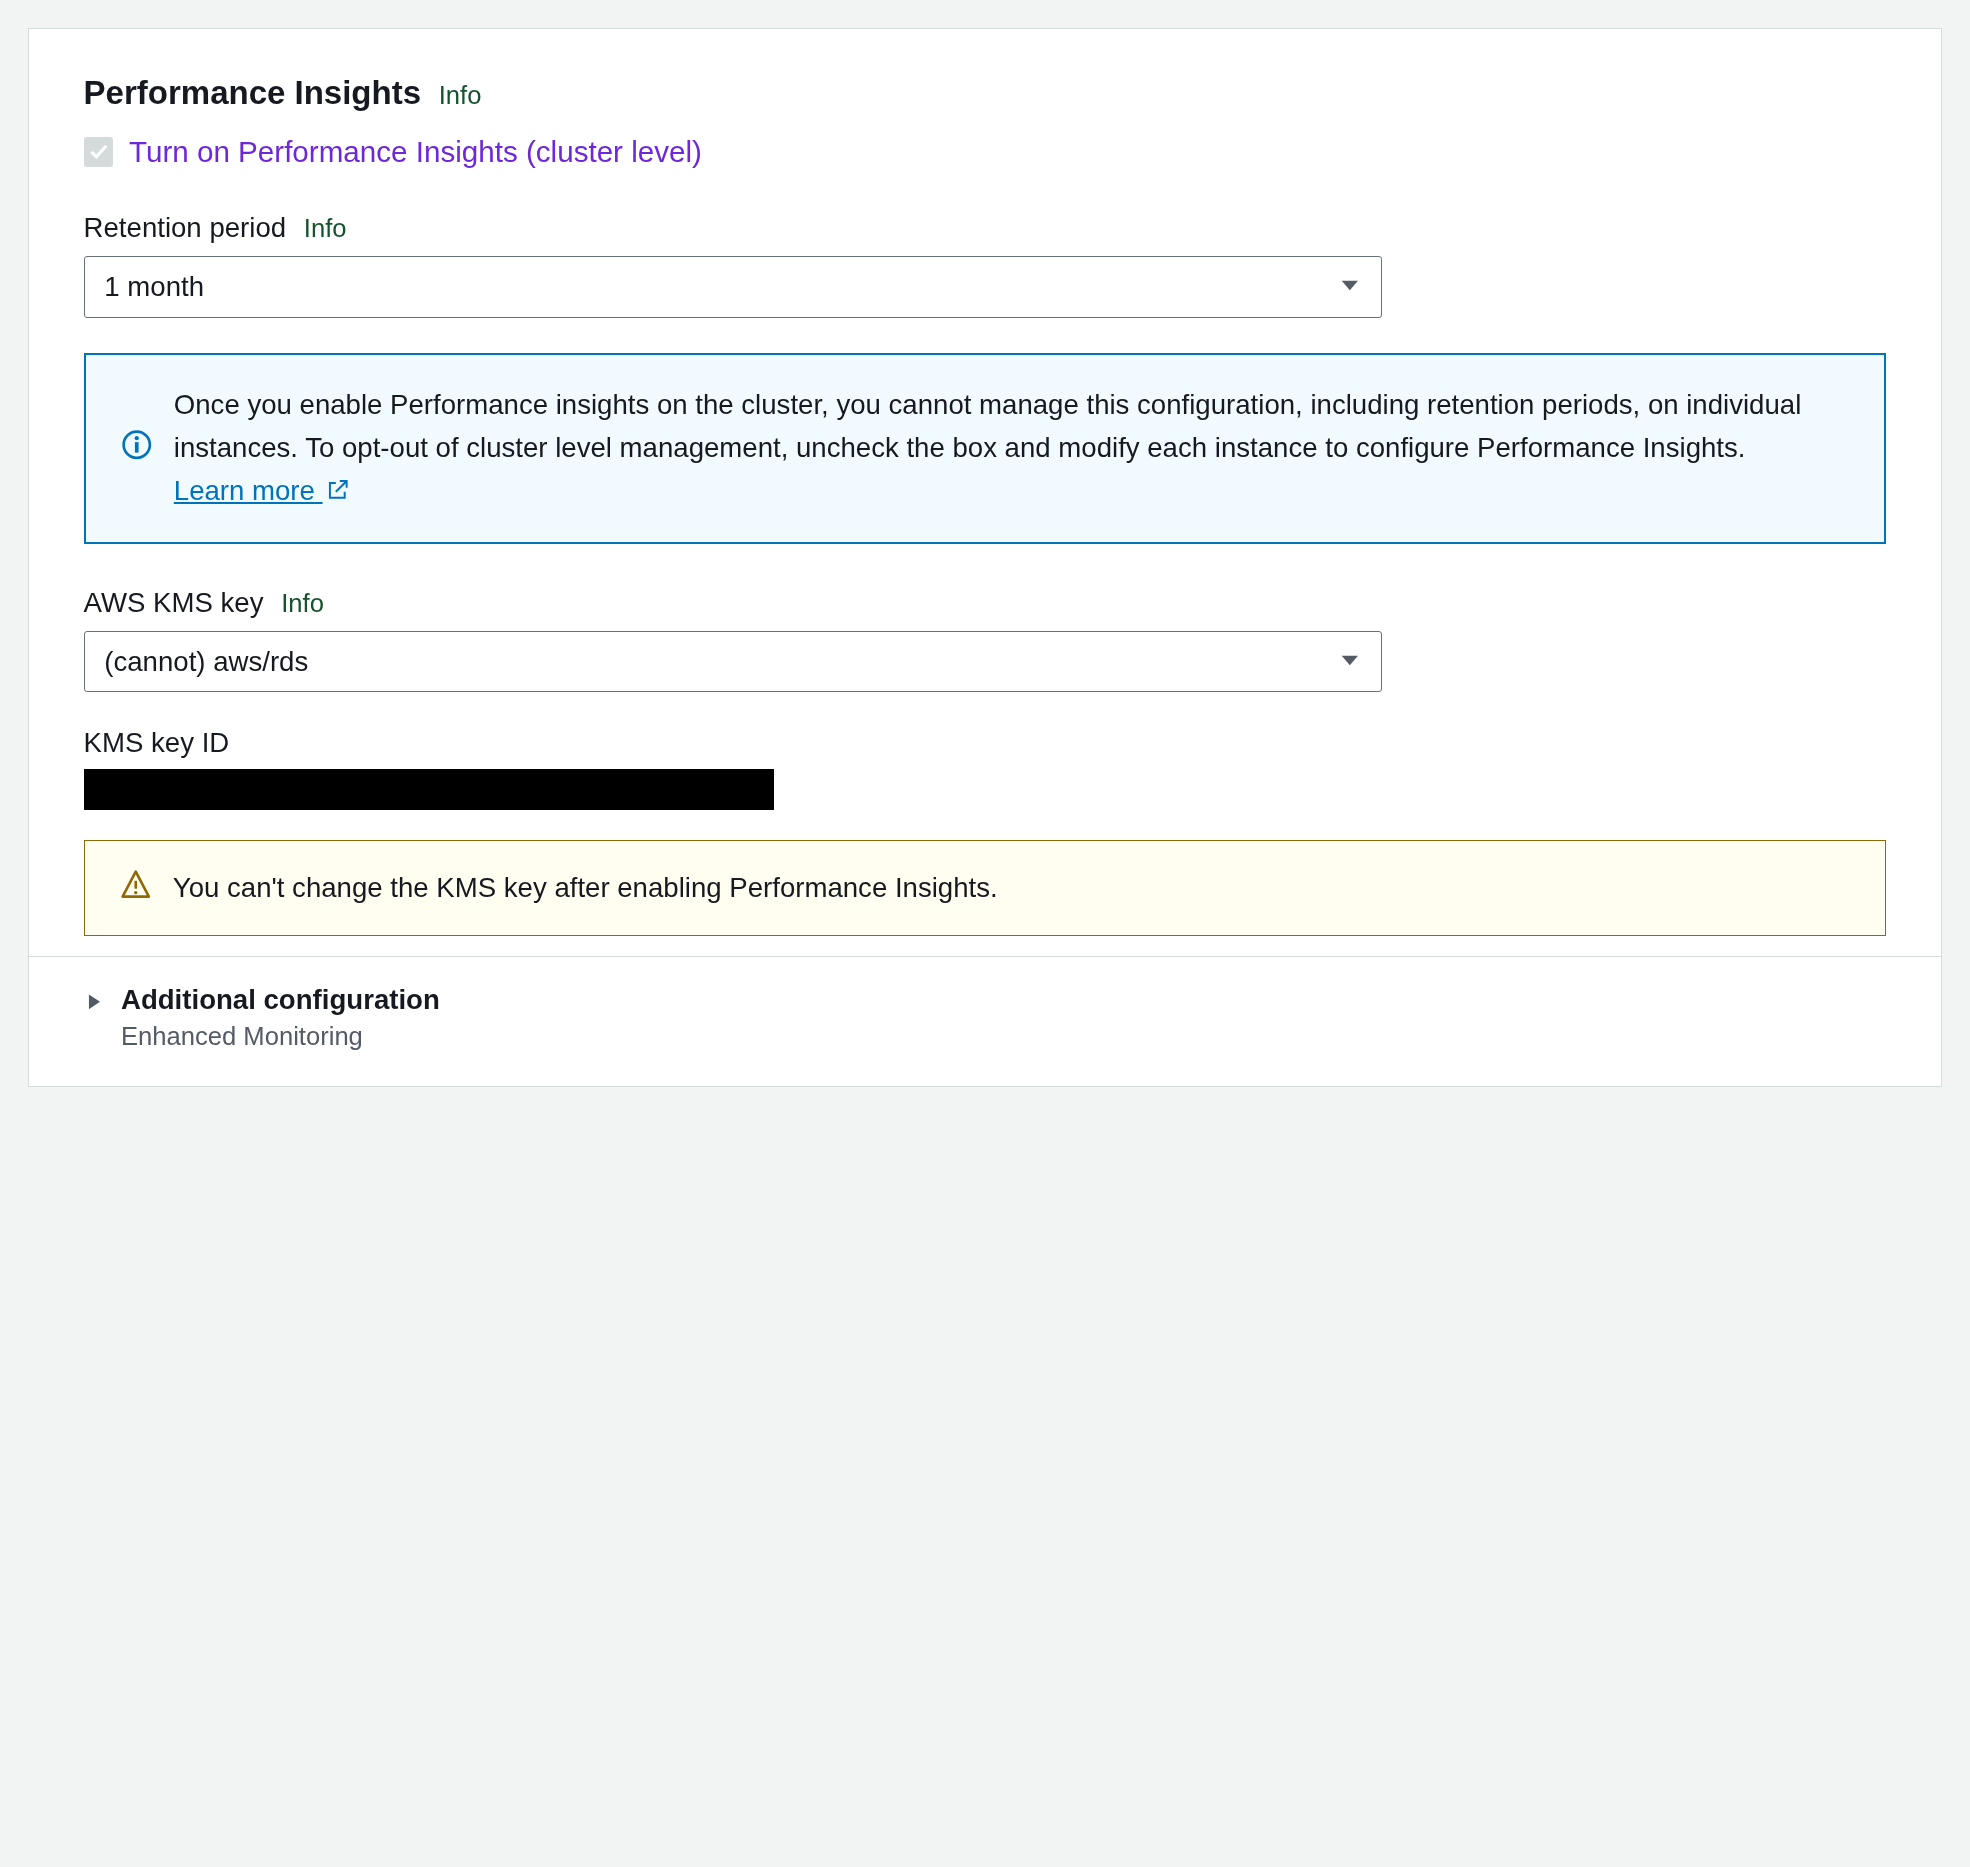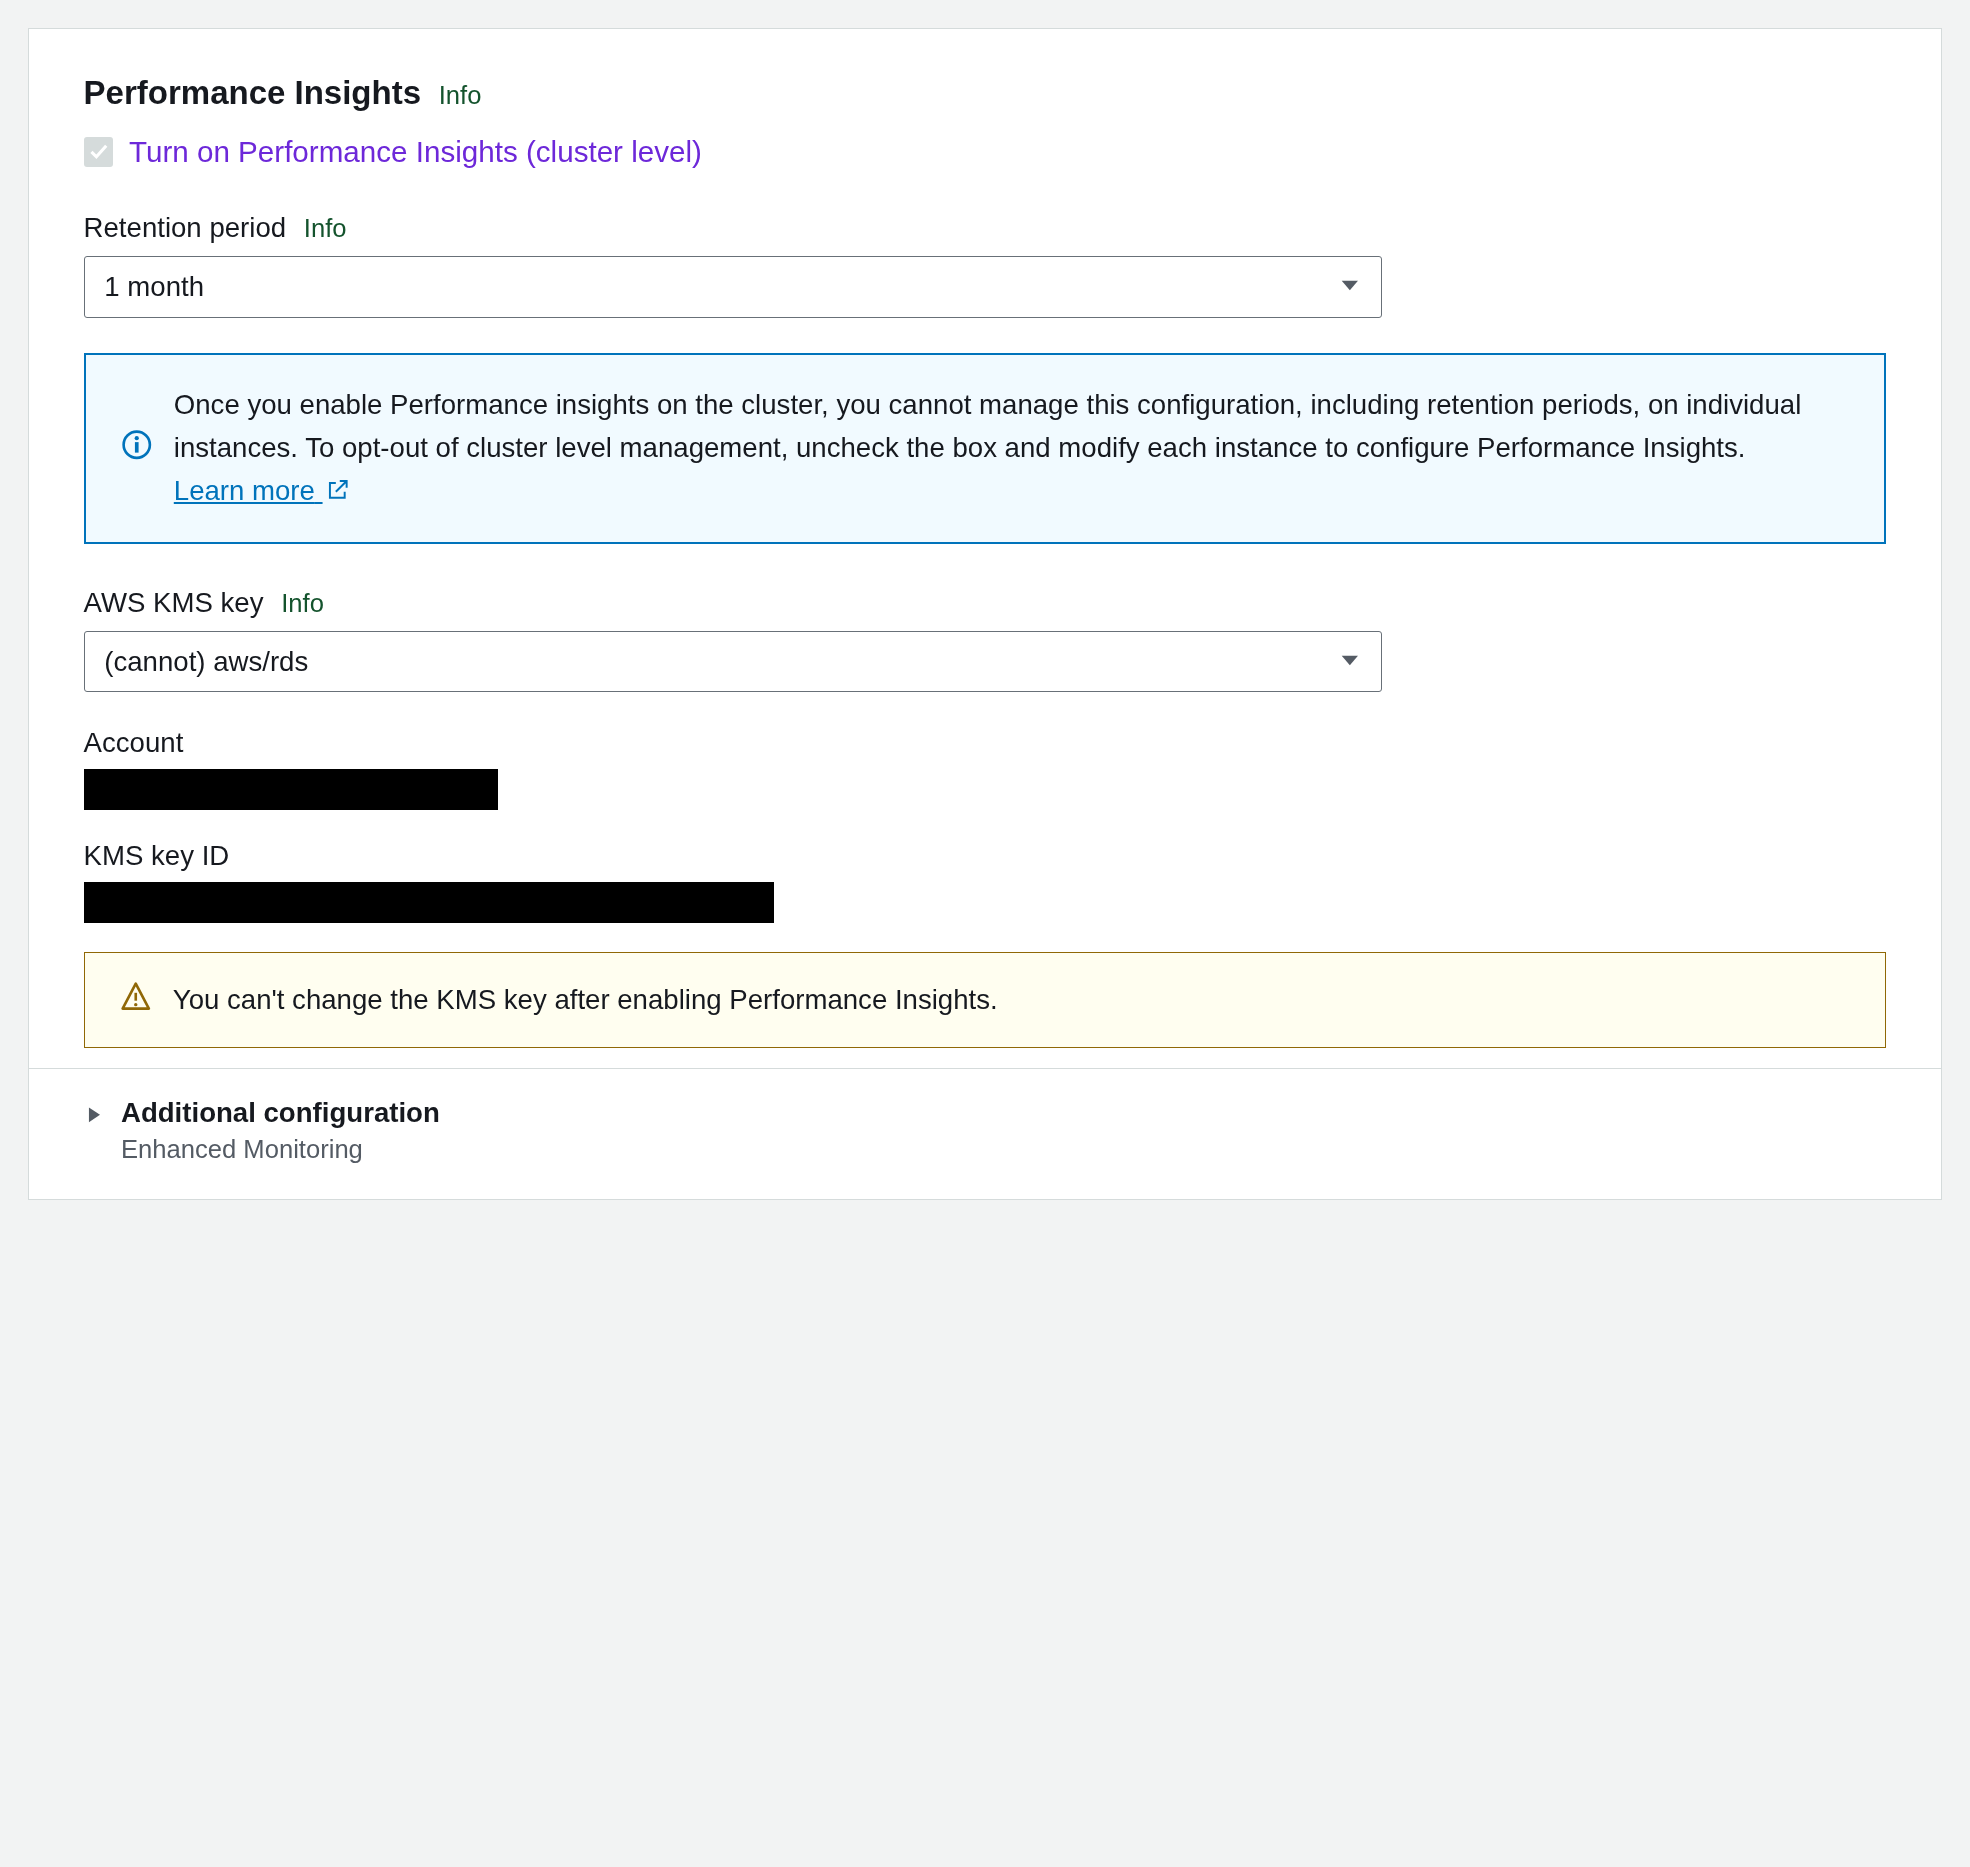--- a/index.html
+++ b/index.html
@@ -201,24 +201,20 @@
     </div>
     <div class="select">
       <span>(cannot) aws/rds</span>
       <span class="caret">
         <svg viewBox="0 0 16 16">
             <path d="M2 5 L8 12 L14 5 Z" fill="#545b64"></path>
           </svg>
       </span>
     </div>
 
-    <div class="field-block">
-      <div class="field-label">Account</div>
-      <div class="redacted r1"></div>
-    </div>
 
     <div class="field-block">
       <div class="field-label">KMS key ID</div>
       <div class="redacted r2"></div>
     </div>
 
     <div class="alert alert-warn">
       <span class="alert-icon">
         <svg viewBox="0 0 24 24">
             <path d="M12 2 L22 21 H2 Z" stroke="#906806" stroke-width="2" fill="none" stroke-linejoin="round"></path>

